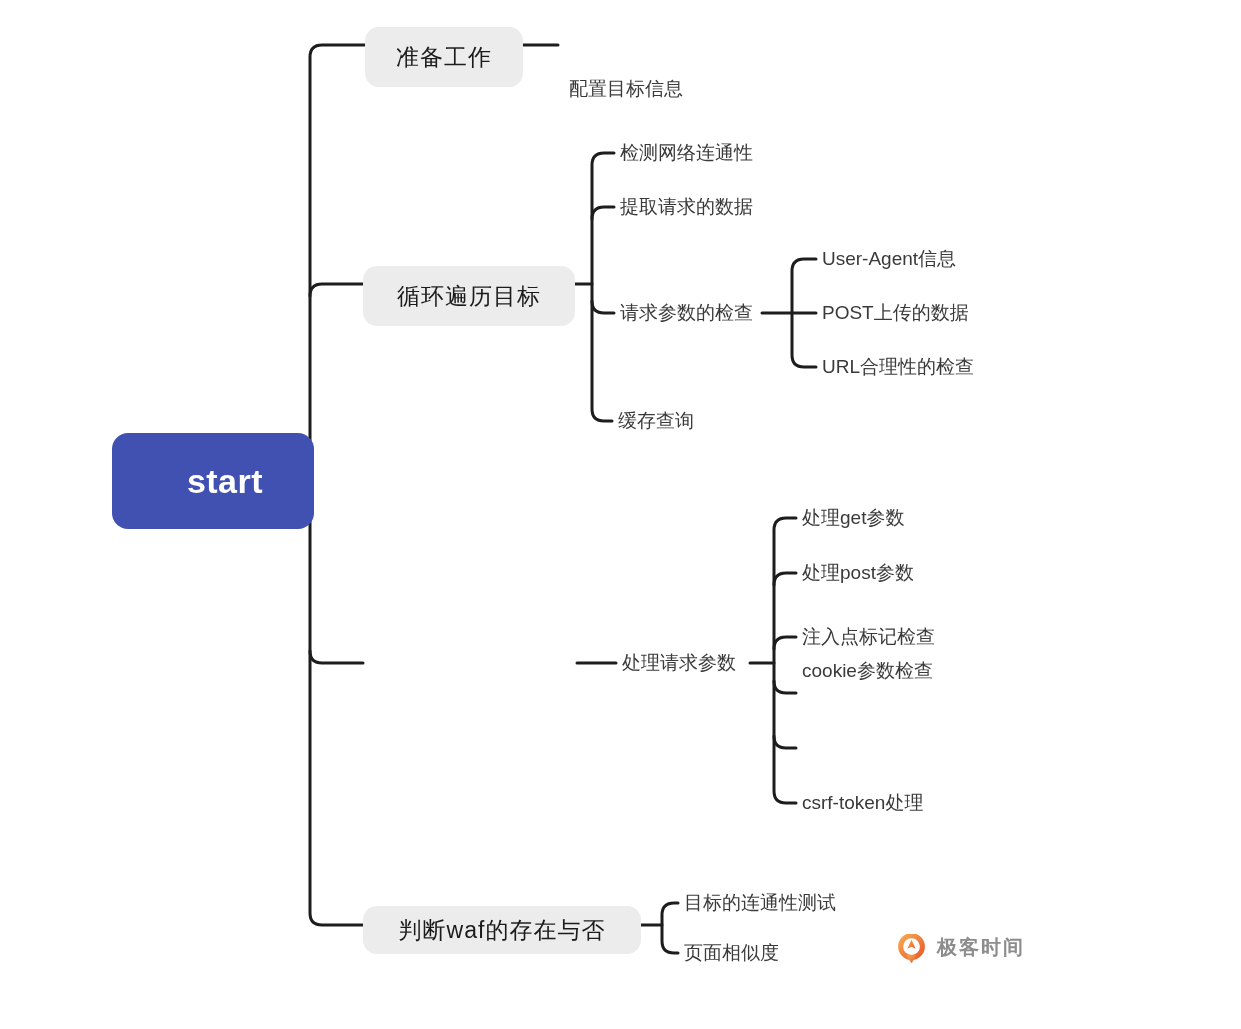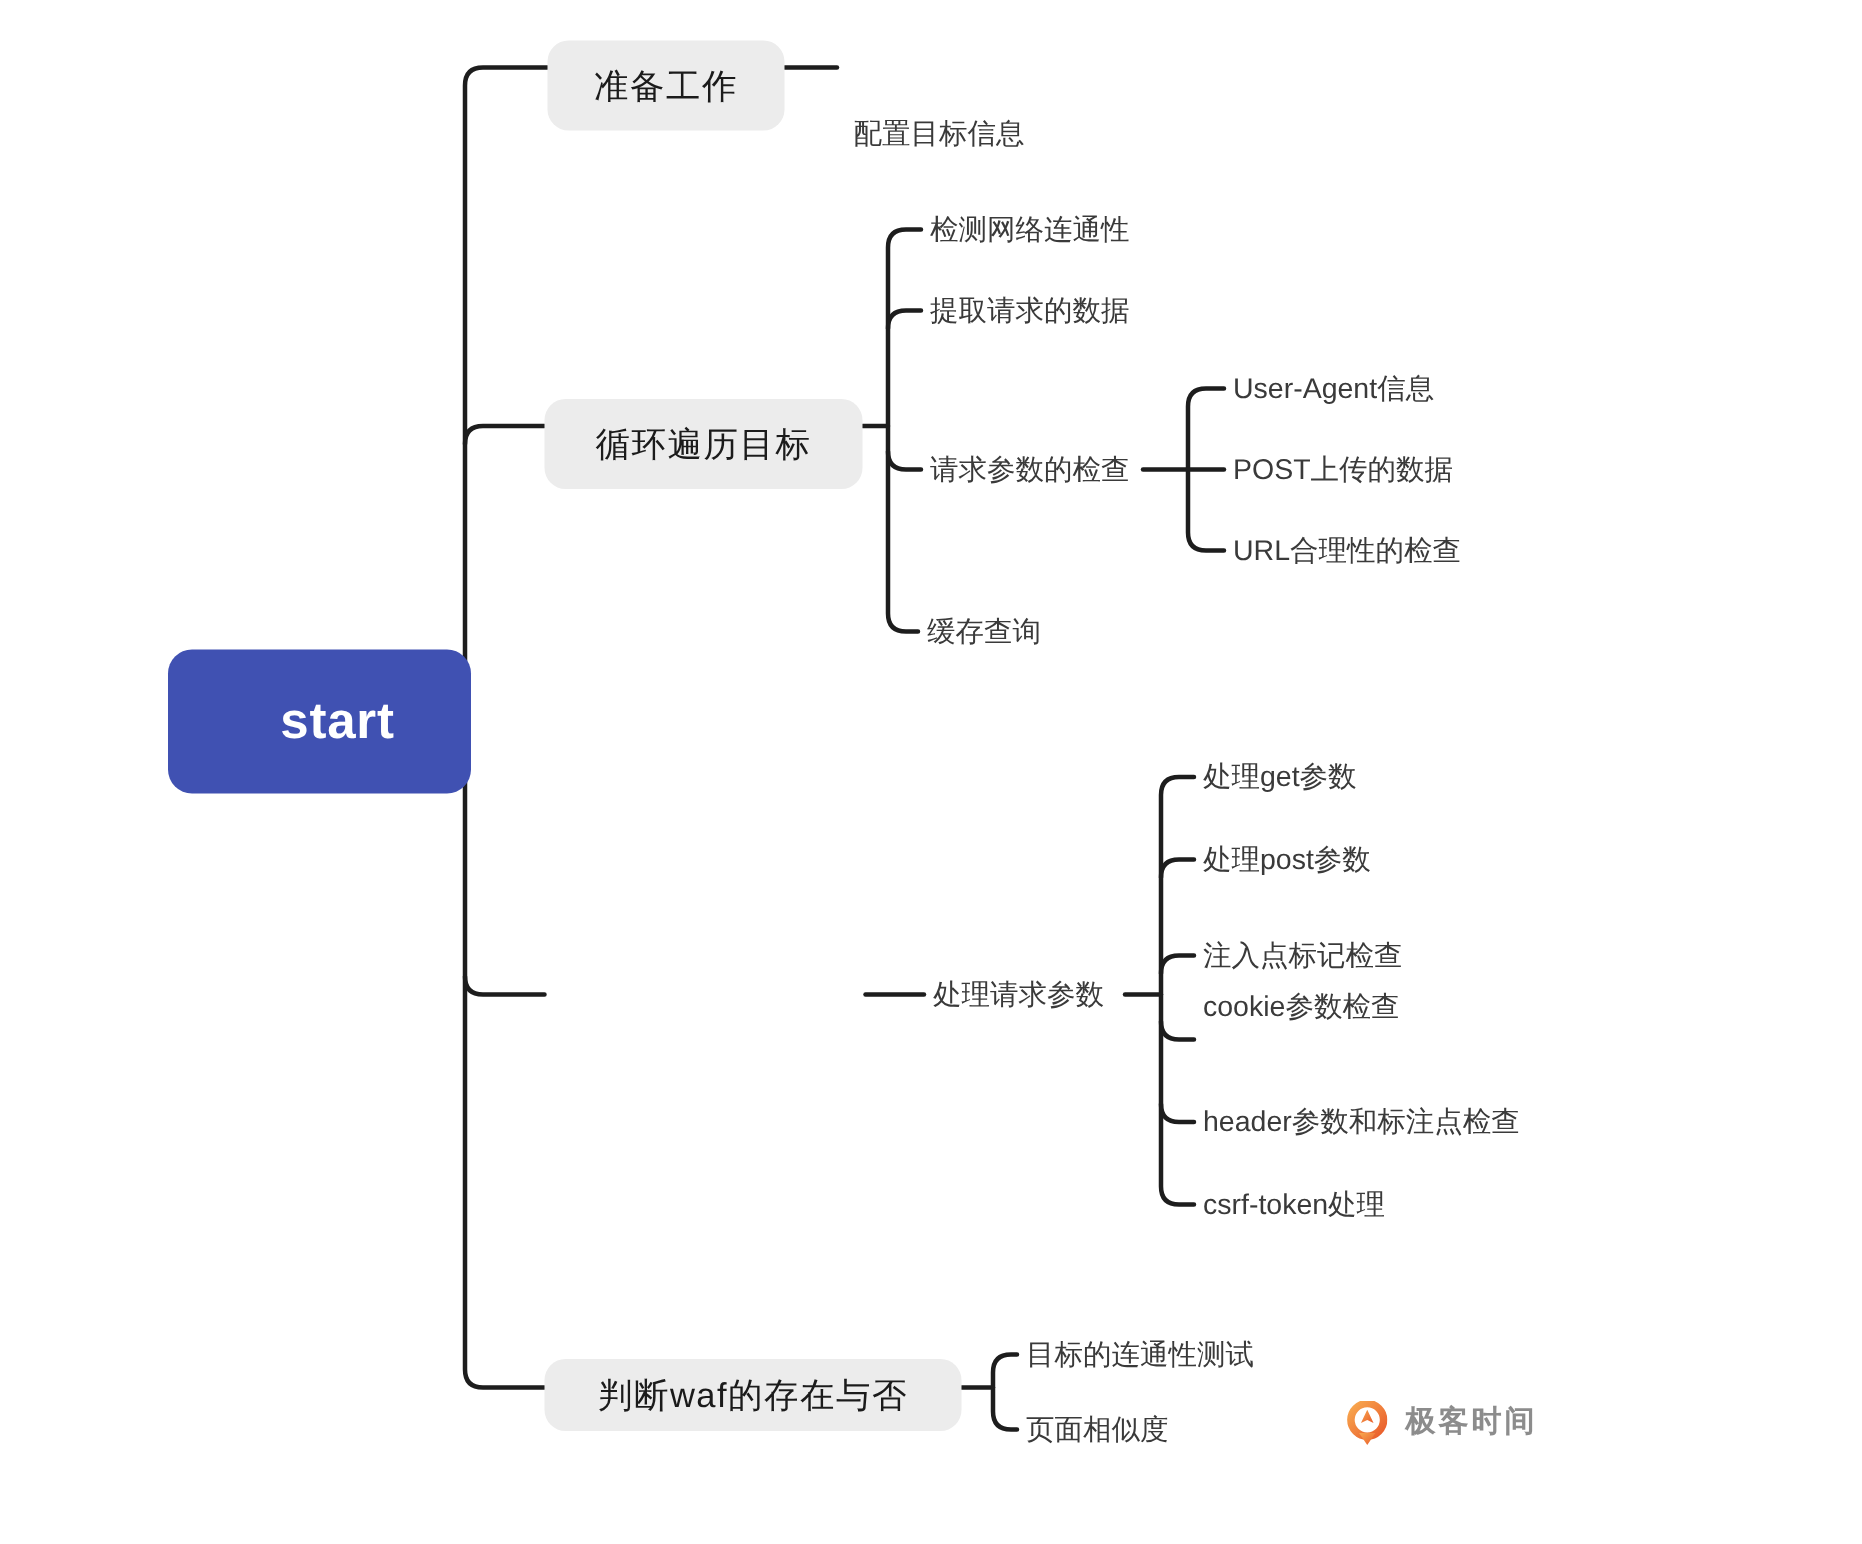--- a/index.html
+++ b/index.html
@@ -85,21 +85,20 @@
 
   <div class="leaf" style="left:822px;top:259px;">User-Agent信息</div>
   <div class="leaf" style="left:822px;top:313px;">POST上传的数据</div>
   <div class="leaf" style="left:822px;top:367px;">URL合理性的检查</div>
 
   <div class="leaf" style="left:622px;top:663px;">处理请求参数</div>
   <div class="leaf" style="left:802px;top:518px;">处理get参数</div>
   <div class="leaf" style="left:802px;top:573px;">处理post参数</div>
   <div class="leaf" style="left:802px;top:637px;">注入点标记检查</div>
   <div class="leaf" style="left:802px;top:671px;">cookie参数检查</div>
-  <div class="leaf" style="left:802px;top:748px;">header参数和标注点检查</div>
   <div class="leaf" style="left:802px;top:803px;">csrf-token处理</div>
 
   <div class="leaf" style="left:684px;top:903px;">目标的连通性测试</div>
   <div class="leaf" style="left:684px;top:953px;">页面相似度</div>
 
   <div class="logo" style="left:898px;top:934px;">
     <span style="display:inline-flex;">
       <svg width="27" height="31" viewBox="0 0 32 37">
         <defs>
           <linearGradient id="gk" x1="0" y1="0" x2="1" y2="1">

